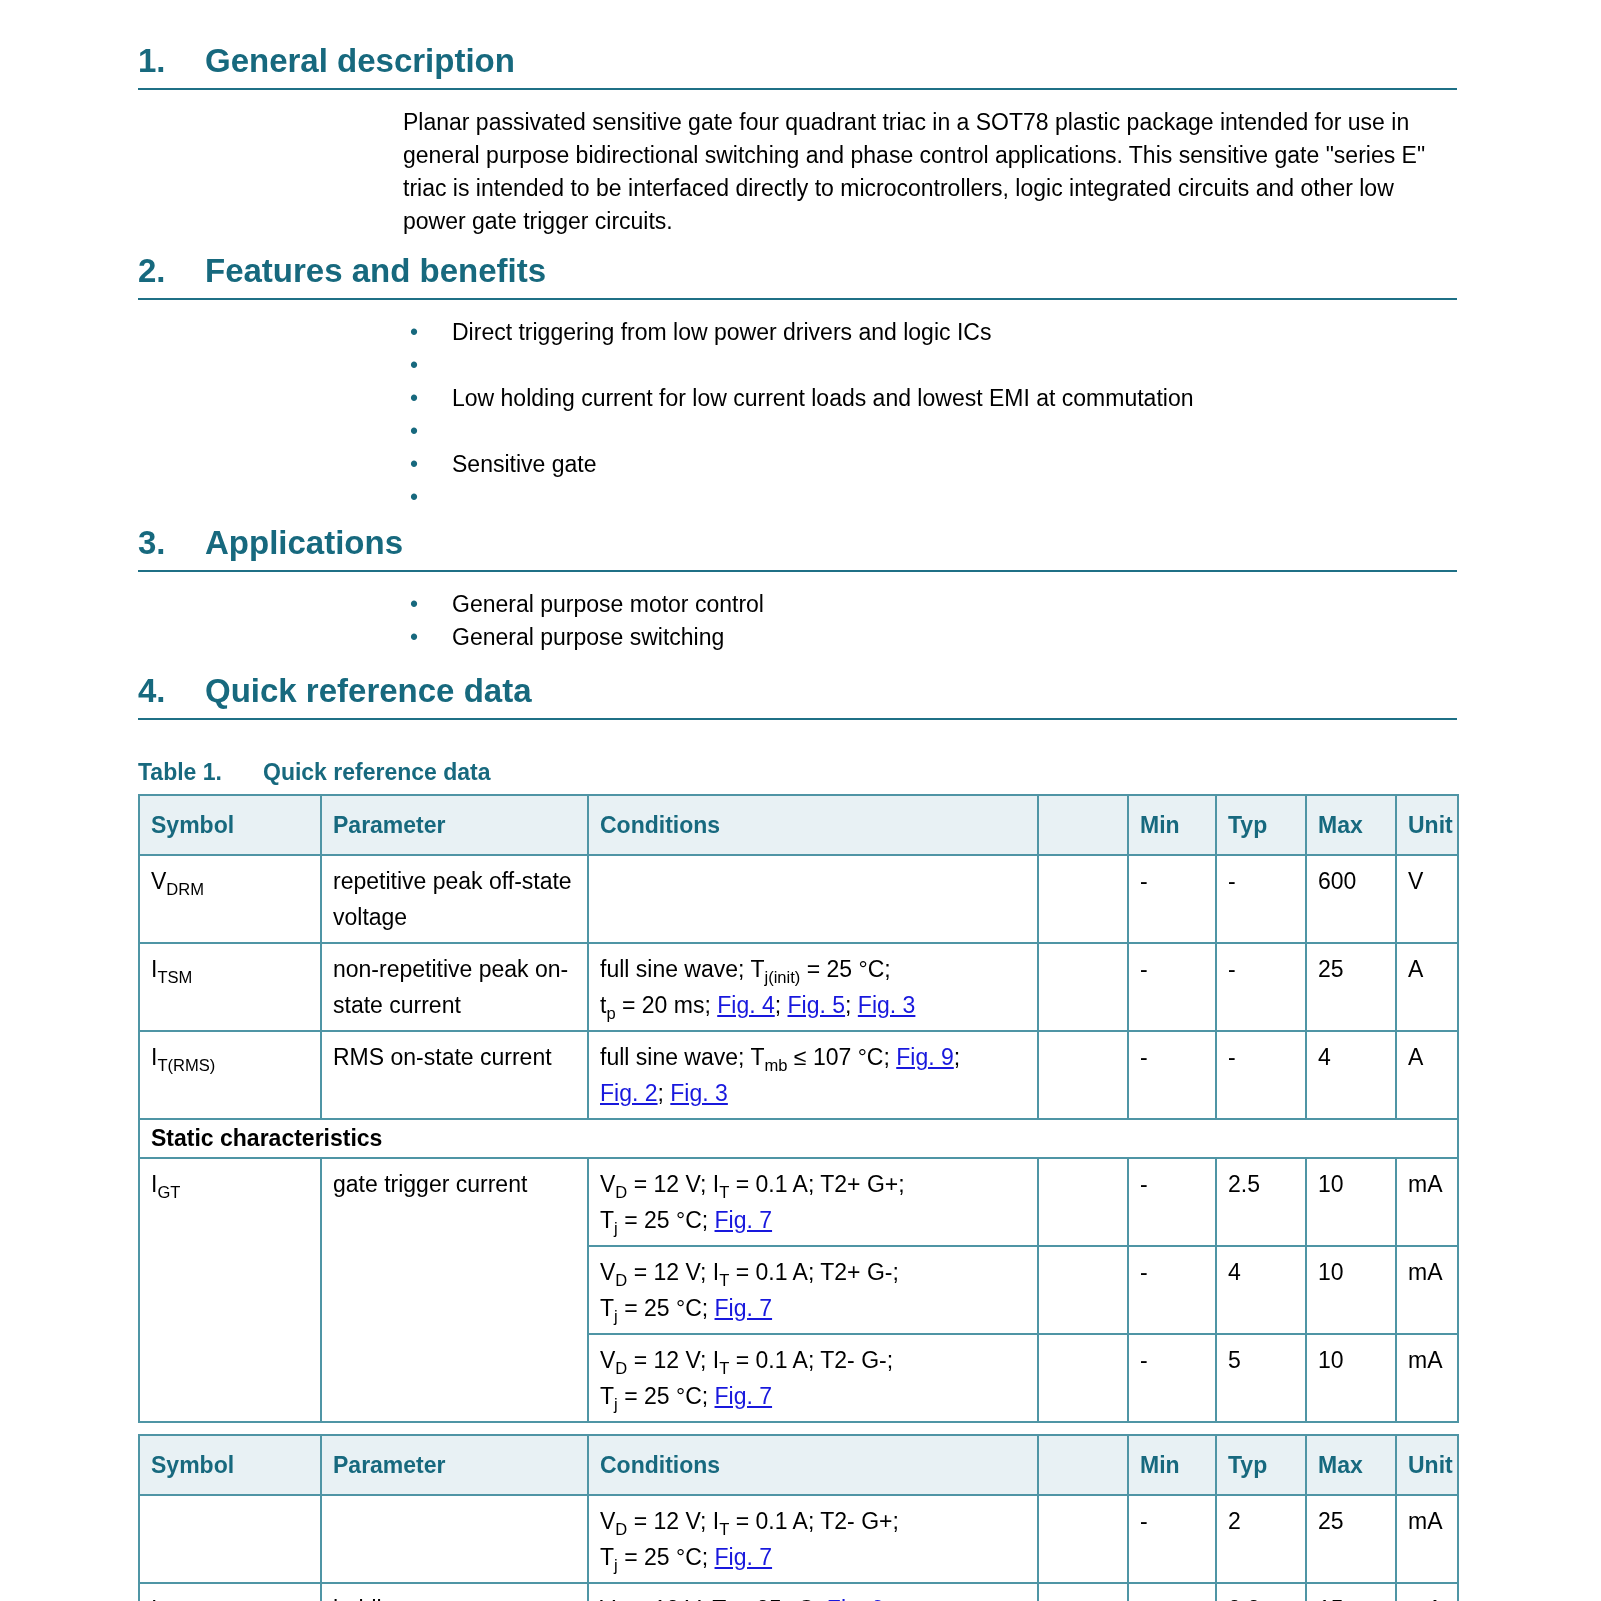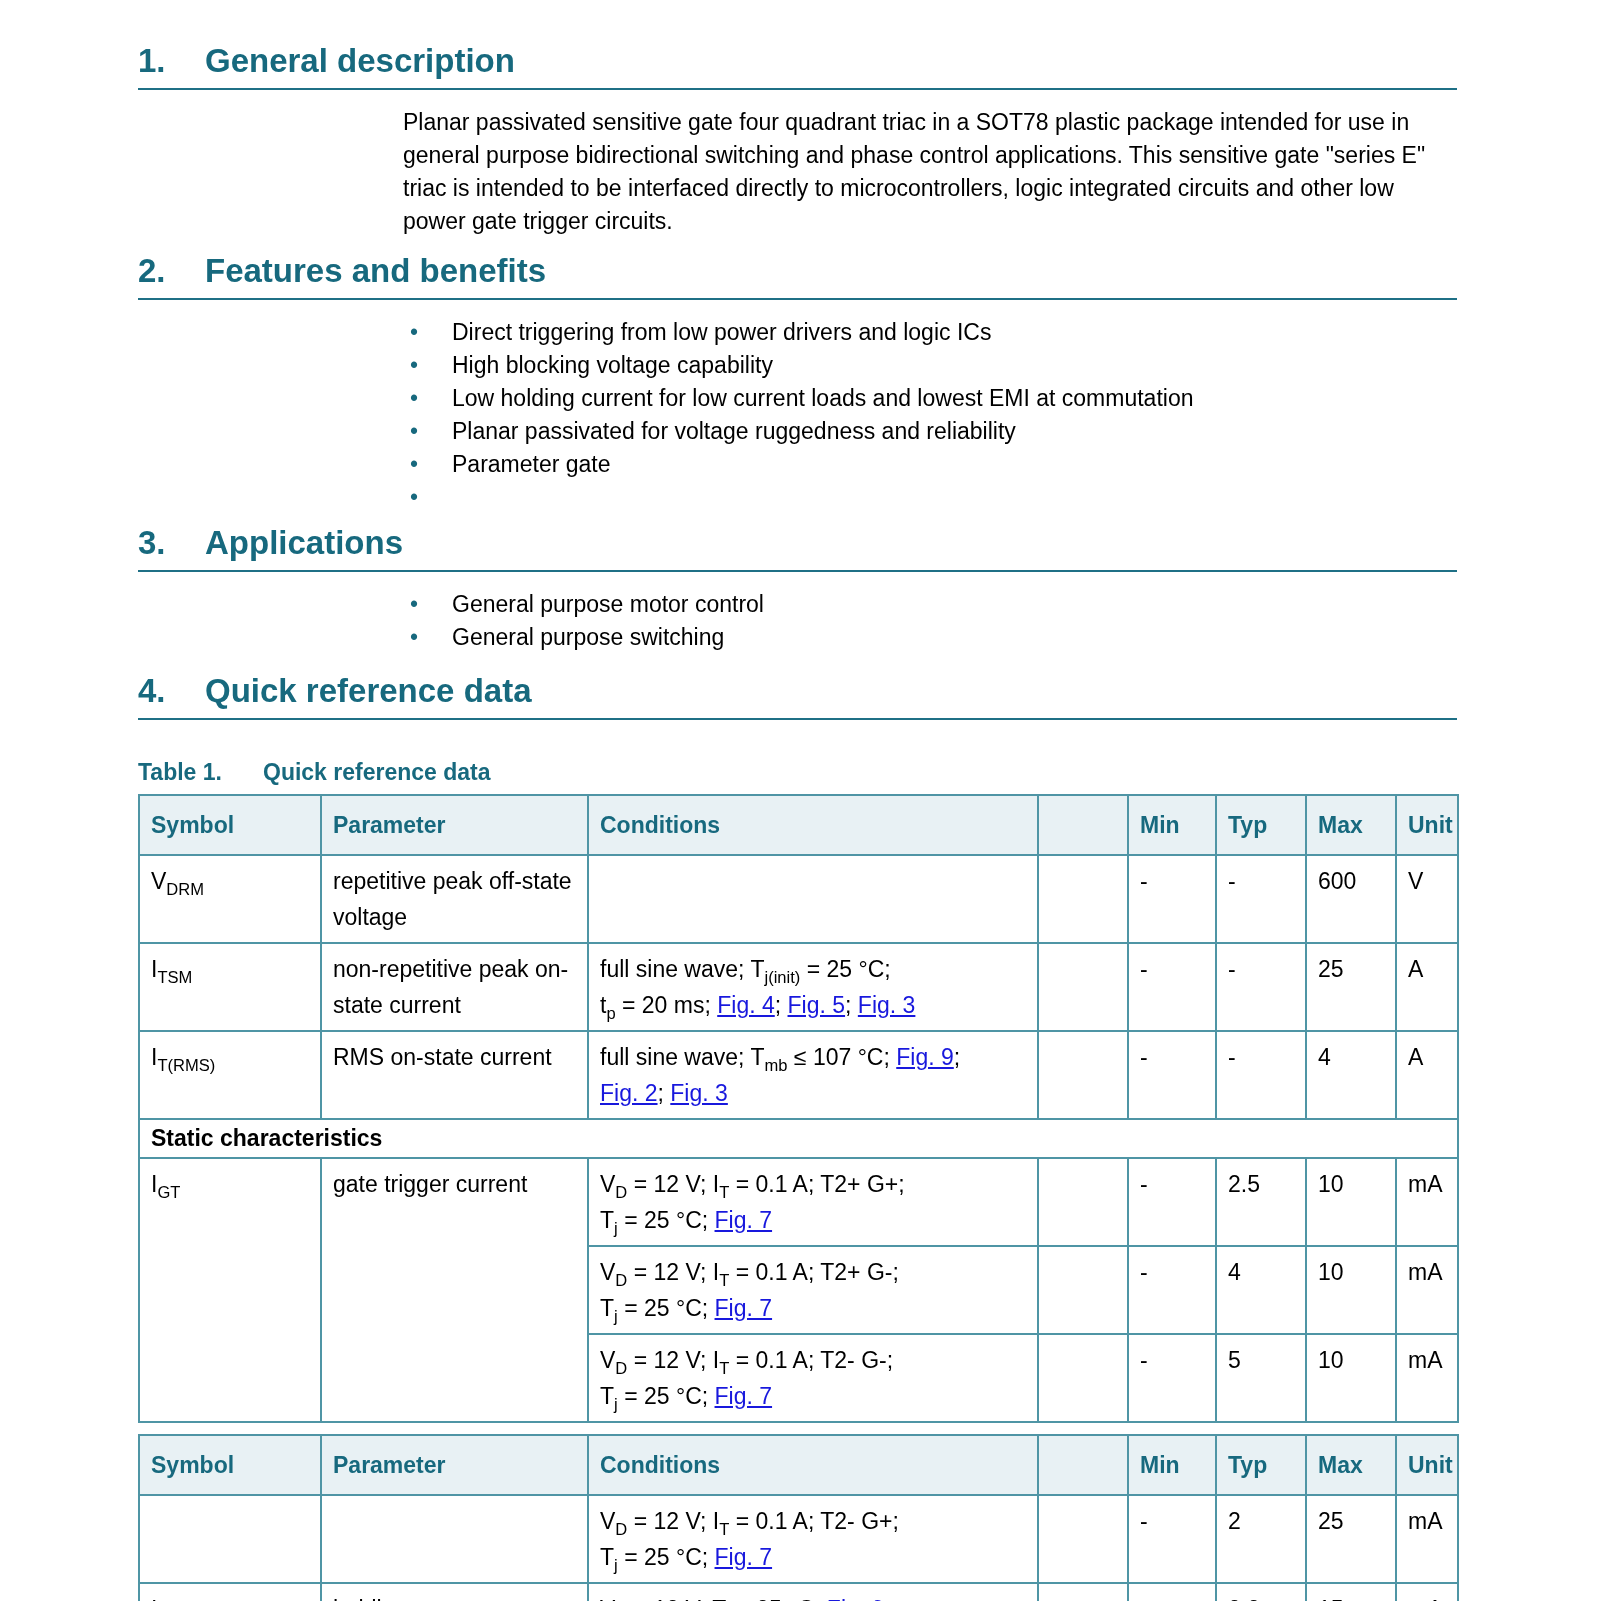--- a/index.html
+++ b/index.html
@@ -132,33 +132,31 @@
       <span class="sec-title">Features and benefits</span>
     </div>
     <div class="sec-rule"></div>
     <ul class="blist">
         <li>
           <span class="bullet">•</span>
           <span>Direct triggering from low power drivers and logic ICs</span>
         </li>
         <li>
           <span class="bullet">•</span>
-          <span>High blocking voltage capability</span>
         </li>
         <li>
           <span class="bullet">•</span>
           <span>Low holding current for low current loads and lowest EMI at commutation</span>
         </li>
         <li>
           <span class="bullet">•</span>
-          <span>Planar passivated for voltage ruggedness and reliability</span>
-        </li>
-        <li>
-          <span class="bullet">•</span>
-          <span>Parameter gate</span>
+        </li>
+        <li>
+          <span class="bullet">•</span>
+          <span>Sensitive gate</span>
         </li>
         <li>
           <span class="bullet">•</span>
         </li>
       </ul>
   </div>
 
   <div class="mt-sec3">
     <div class="sec-head">
       <span class="sec-num">3.</span>

